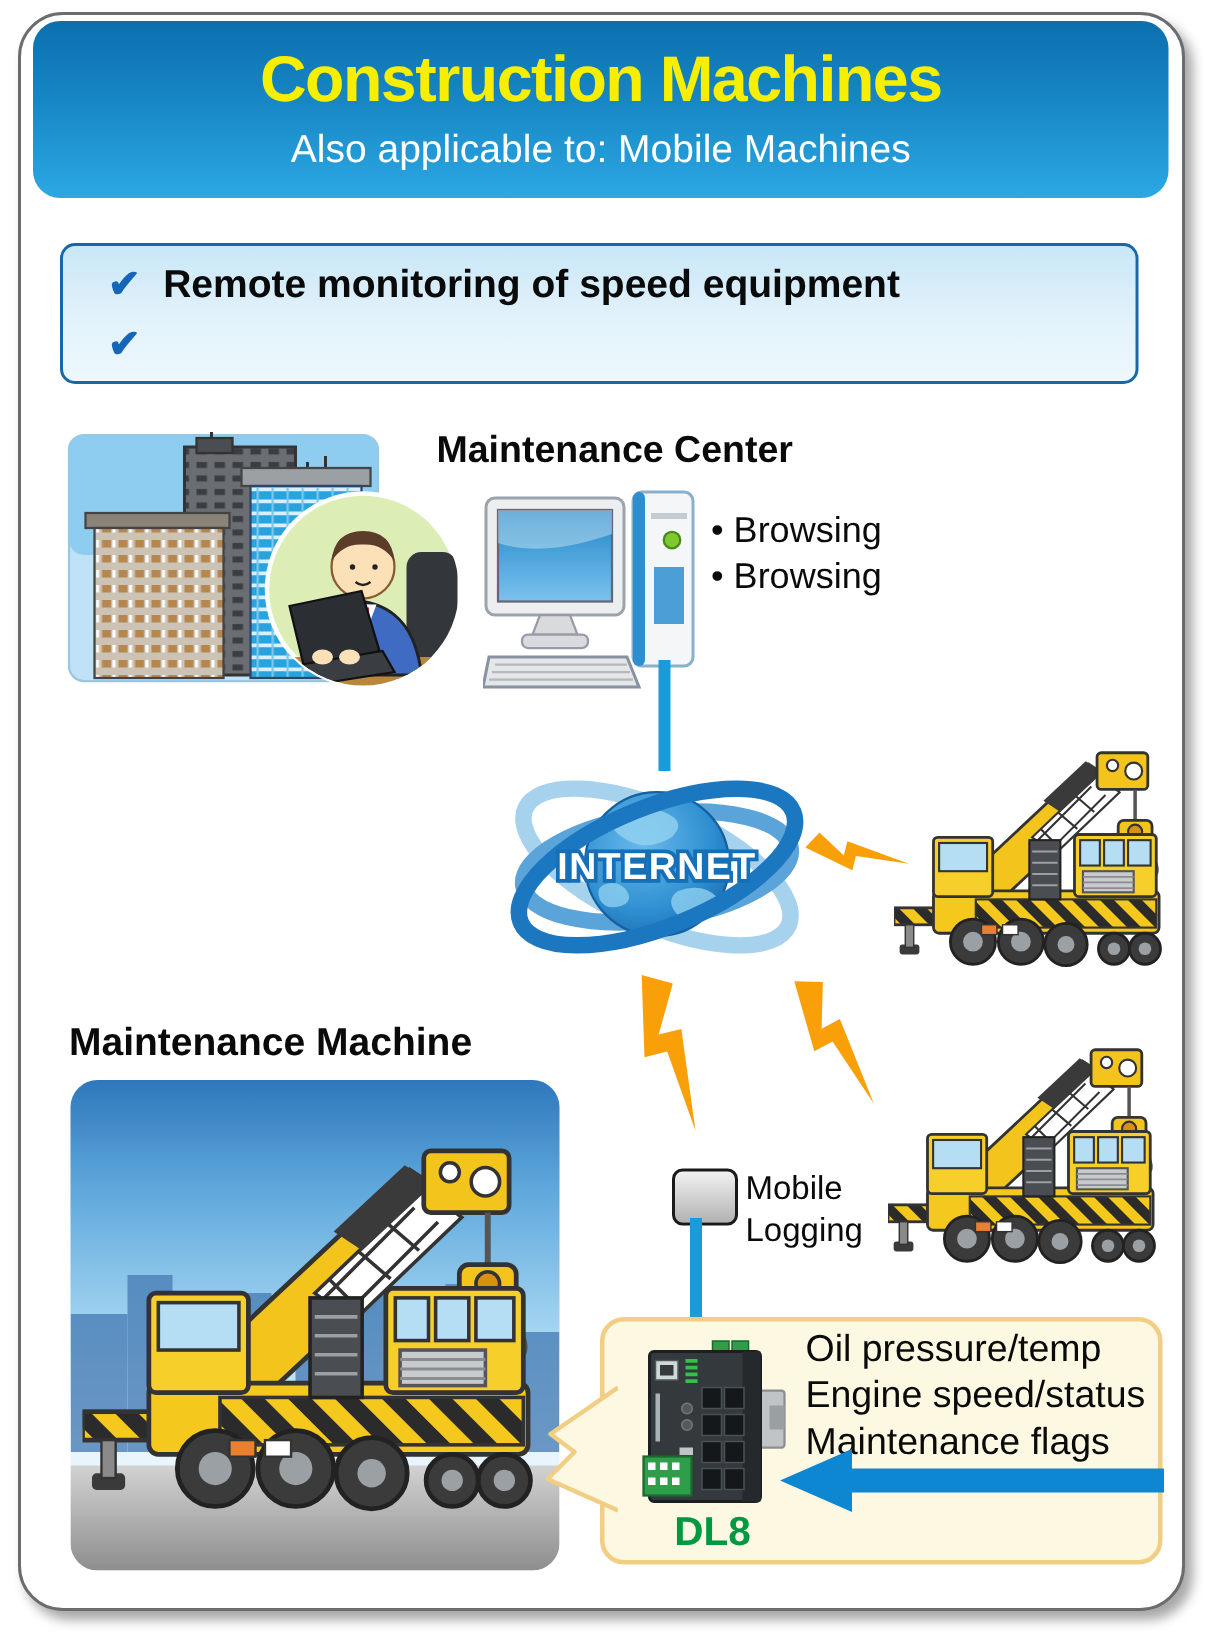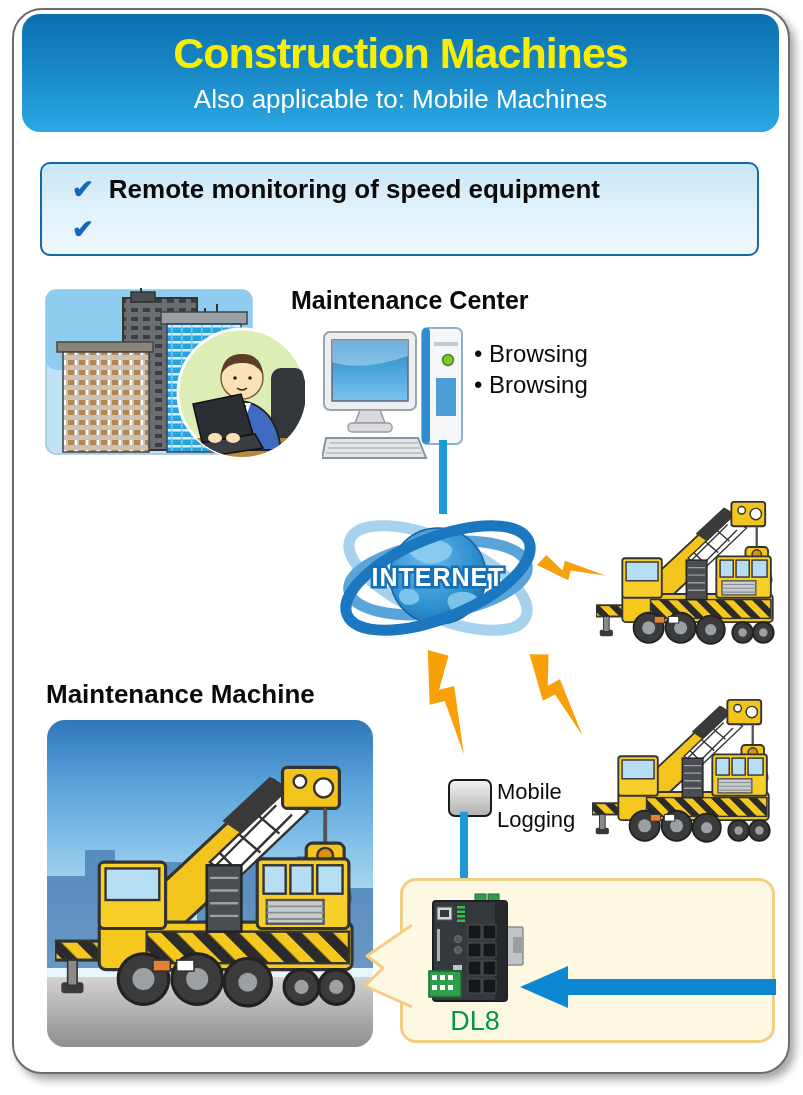--- a/index.html
+++ b/index.html
@@ -25,21 +25,21 @@
   .line-router{left:460px;top:812px;width:8px;height:92px;}
   
   .router-box{left:448px;top:779px;width:40px;height:34px;border:2px solid #1a1a1a;border-radius:7px;background:linear-gradient(180deg,#f2f2f2,#b2b2b2);}
   .router-label{left:497px;top:778px;font-size:22px;line-height:28px;color:#0a0a0a;}
   
   .crane-box{left:47px;top:720px;width:326px;height:327px;border-radius:18px;overflow:hidden;background:linear-gradient(180deg,#2f77bb 0%,#5ea8dd 22%,#a6d6f1 52%,#e8f5fc 74%,#e8f5fc 79%);}
   .road{position:absolute;left:0;bottom:0;width:100%;height:70px;background:linear-gradient(180deg,#d2d2d2,#8e8e8e);}
   
   .callout{left:400px;top:878px;width:375px;height:165px;background:#fdf8e2;border:3px solid #f2cd84;border-radius:16px;box-sizing:border-box;}
   .signals{left:537px;top:884px;font-size:25px;line-height:31px;color:#0a0a0a;}
-  .dl8-label{left:423px;top:1006px;width:104px;text-align:center;font-size:27px;font-weight:normal;color:#009840;}
+  .dl8-label{left:423px;top:1006px;width:104px;text-align:center;font-size:27px;font-weight:bold;color:#009840;}
   svg{display:block;}
 </style>
 </head>
 <body>
 
 <div class="stage">
 
   <svg width="0" height="0" style="position:absolute" aria-hidden="true">
     <defs>
       <pattern id="haz" width="14" height="14" patternUnits="userSpaceOnUse" patternTransform="rotate(-45)">
@@ -284,18 +284,23 @@
         <rect x="7" y="82" width="5" height="5"></rect>
         <rect x="15" y="82" width="5" height="5"></rect>
         <rect x="23" y="82" width="5" height="5"></rect>
         <rect x="7" y="92" width="5" height="5"></rect>
         <rect x="15" y="92" width="5" height="5"></rect>
         <rect x="23" y="92" width="5" height="5"></rect>
       </g>
   </svg>
   <div class="dl8-label abs">DL8</div>
 
+  <div class="signals abs">
+    <div>Oil pressure/temp</div>
+    <div>Engine speed/status</div>
+    <div>Maintenance flags</div>
+  </div>
 
   <svg class="abs" style="left:520px;top:966px" width="256" height="42" viewBox="0 0 256 42">
     <polygon points="0,21 48,0 48,13 256,13 256,29 48,29 48,42" fill="#0e87d3"></polygon>
   </svg>
 
 </div>
 
 </body></html>

